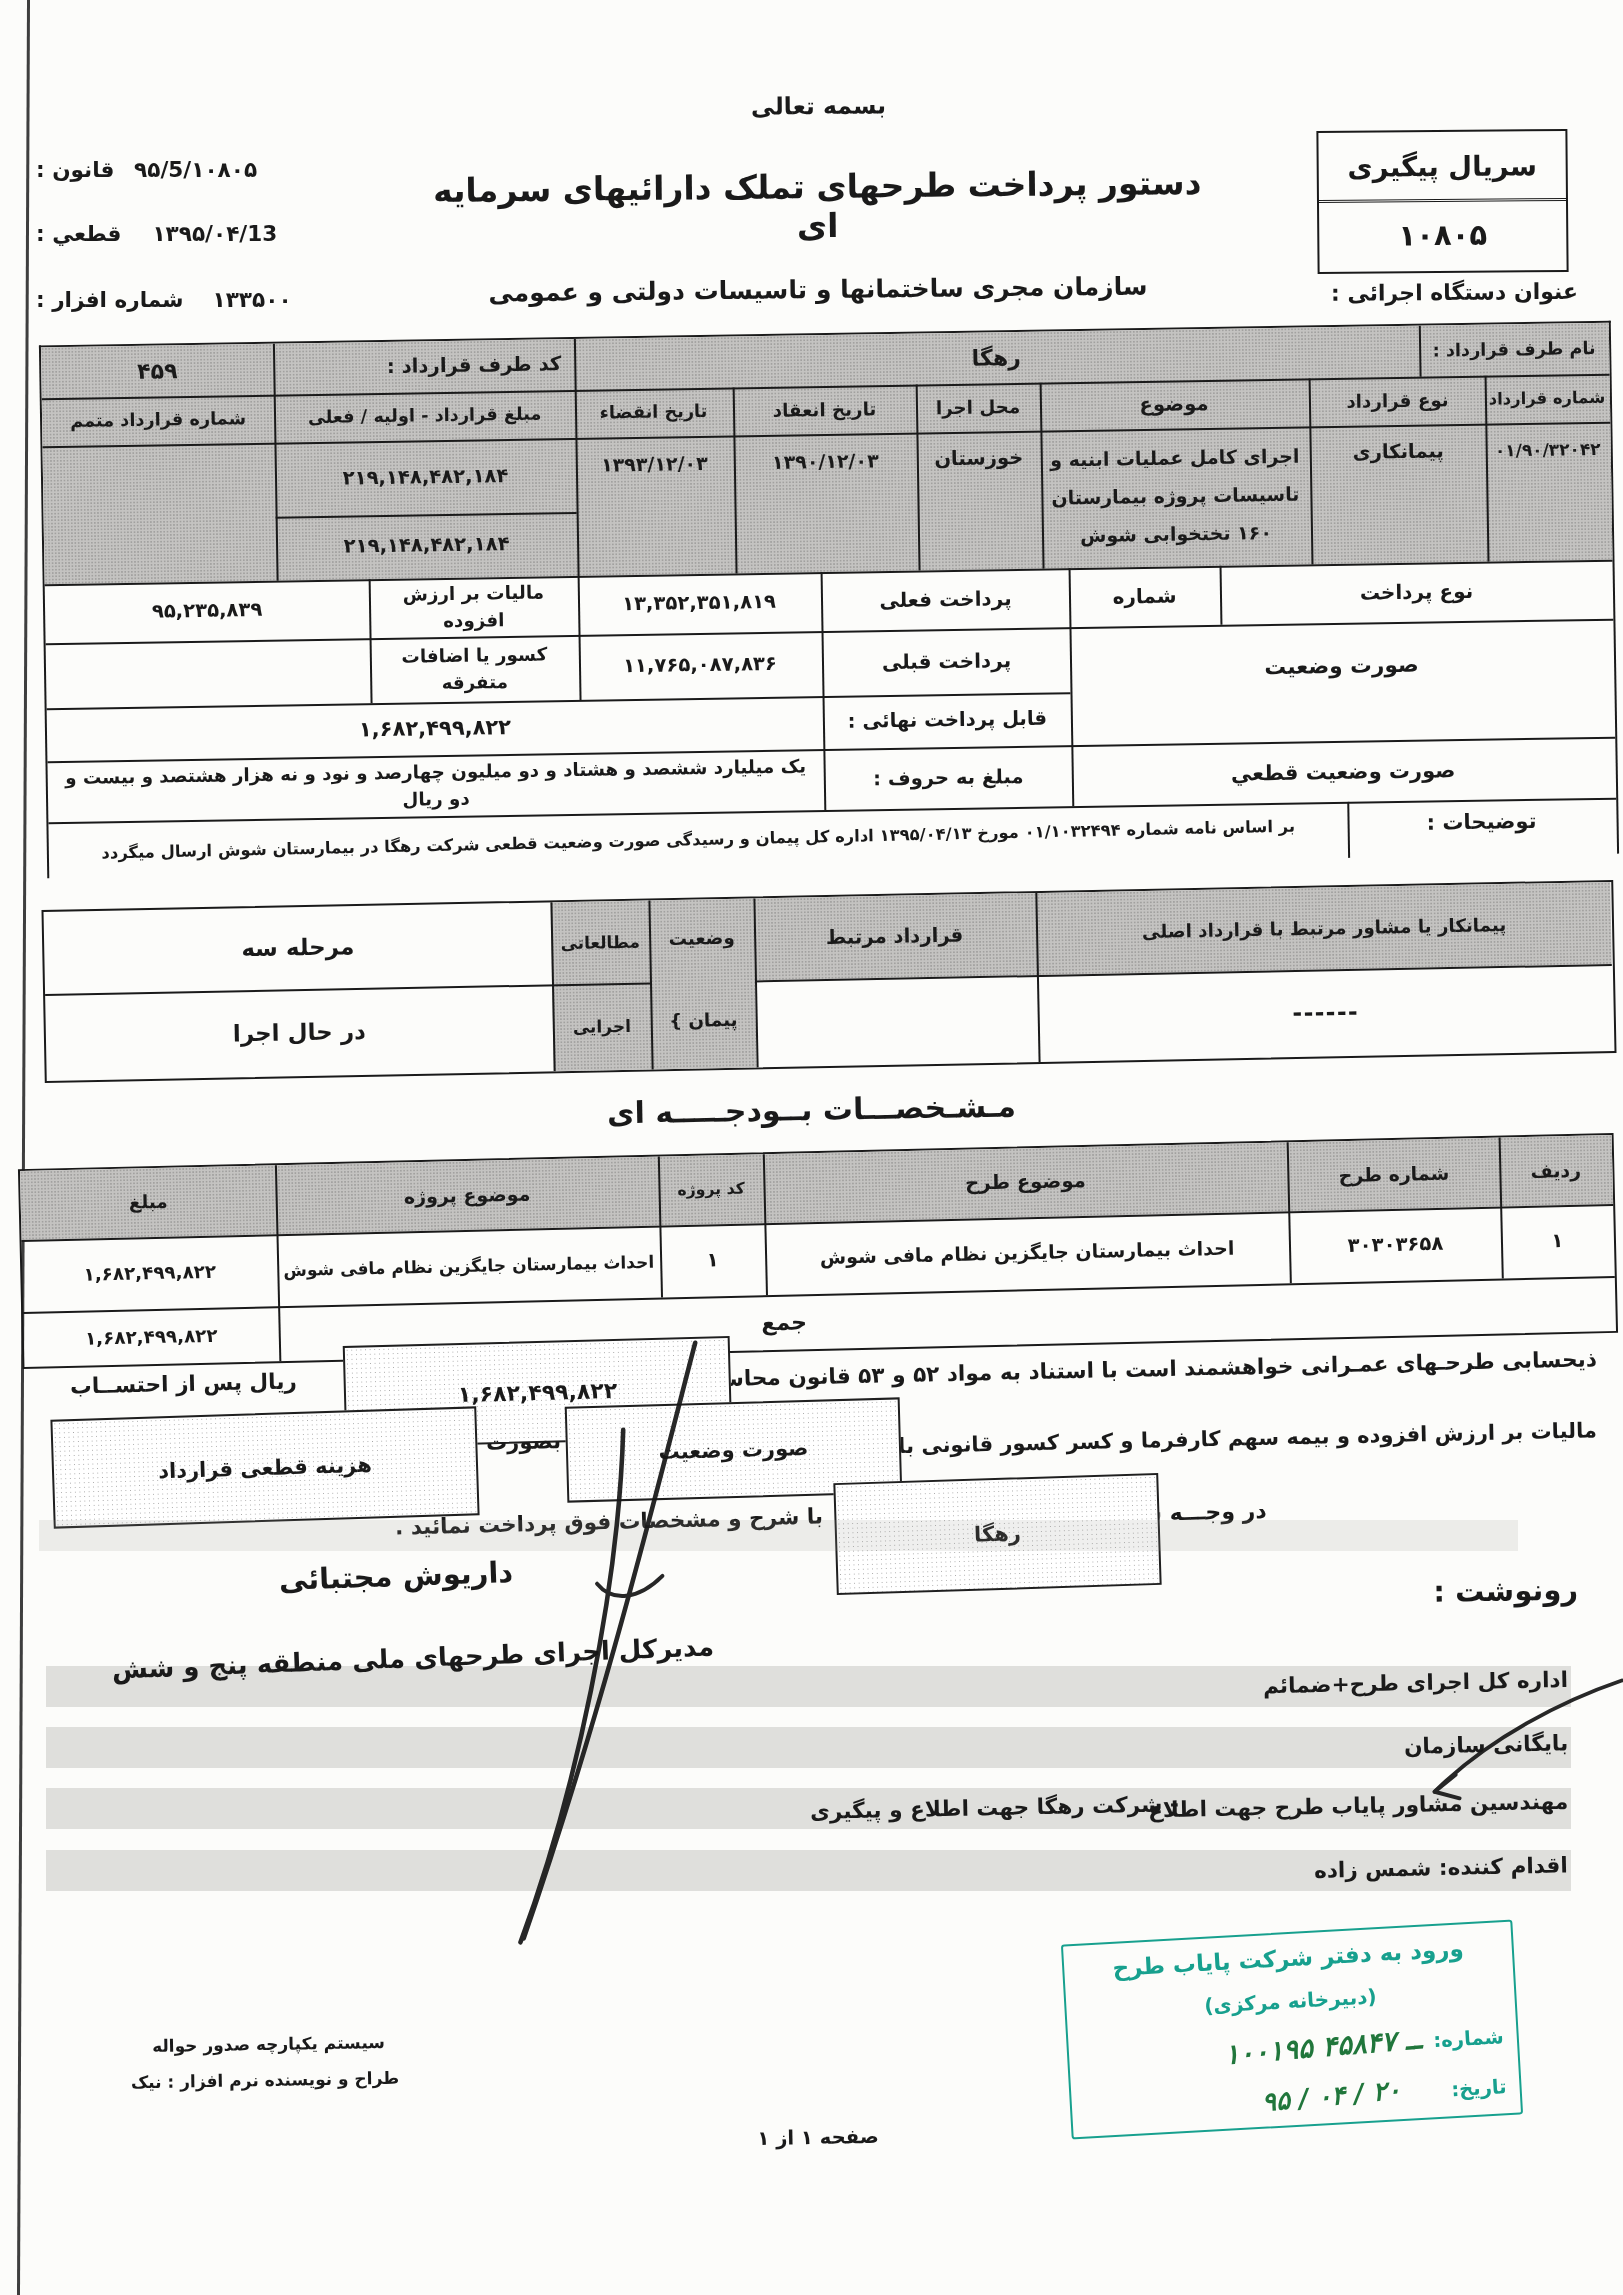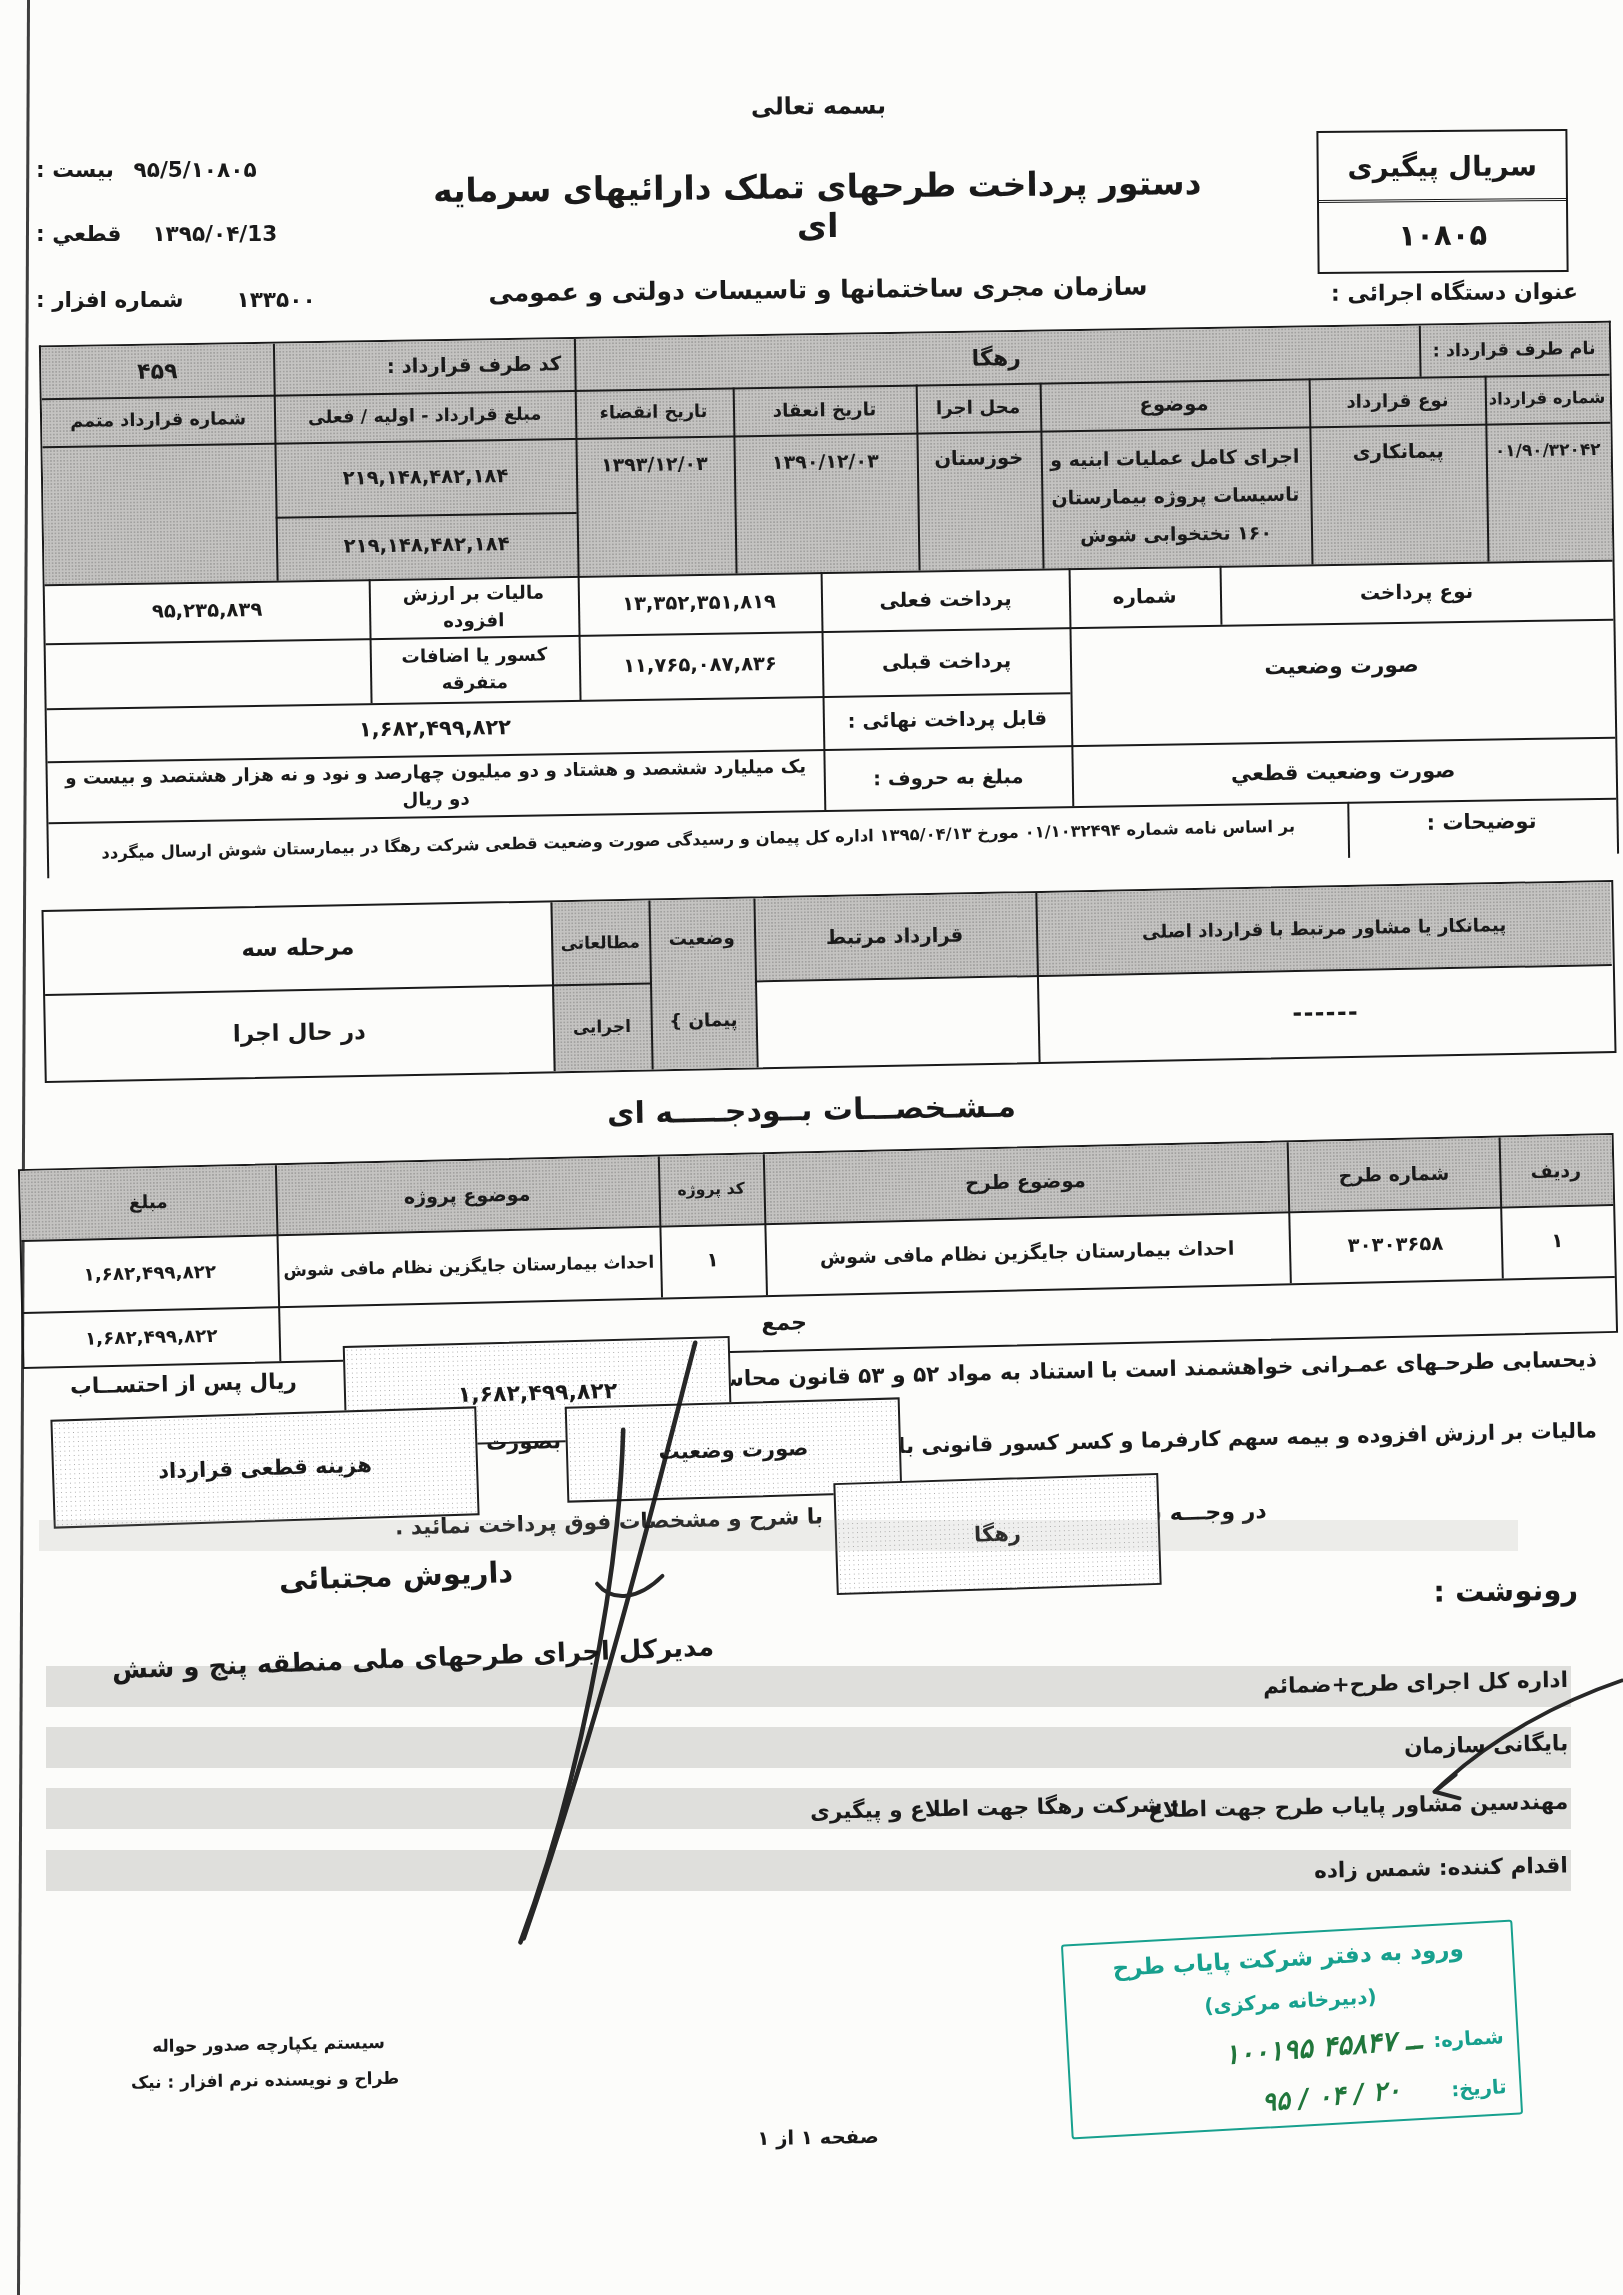--- a/index.html
+++ b/index.html
@@ -29,30 +29,30 @@
   svg.overlay{position:absolute;left:0;top:0;z-index:6;pointer-events:none;}
 </style>
 </head>
 <body>
 
 <div class="page">
 
   <div class="abs" style="left:21.6px;top:0;width:3.3px;height:2295px;background:#1c1c1c;opacity:.85;transform:rotate(.25deg);"></div>
 
   <div class="abs" style="left:36px;top:157px;width:353px;font-size:21.6px;display:flex;flex-direction:row-reverse;justify-content:flex-start;gap:19.6px;">
-    <span style="font-weight:600;">بیست :</span>
+    <span style="font-weight:600;">قانون :</span>
     <span class="num" style="font-weight:bold;">۹۵/5/۱۰۸۰۵</span>
   </div>
   <div class="abs" style="left:36px;top:221px;width:353px;font-size:21.6px;display:flex;flex-direction:row-reverse;justify-content:flex-start;gap:31px;">
     <span style="font-weight:600;">قطعي :</span>
     <span class="num" style="font-weight:bold;">۱۳۹۵/۰۴/13</span>
   </div>
   <div class="abs" style="left:36px;top:287px;width:353px;font-size:21.6px;display:flex;flex-direction:row-reverse;justify-content:flex-start;gap:29px;">
     <span style="font-weight:600;">شماره افزار :</span>
-    <span class="num" style="font-weight:bold;margin-left:24px;">۱۳۳۵۰۰</span>
+    <span class="num" style="font-weight:bold;">۱۳۳۵۰۰</span>
   </div>
 
   <div class="abs" style="left:655px;top:92px;width:327px;text-align:center;font-size:23.6px;font-weight:600;transform:rotate(-.6deg);">بسمه تعالی</div>
   <div class="abs" style="left:425px;top:167px;width:785px;text-align:center;font-size:33px;font-weight:bold;transform:rotate(-.6deg);">دستور پرداخت طرحهای تملک دارائیهای سرمایه ای</div>
   <div class="abs" style="left:458px;top:275px;width:720px;text-align:center;font-size:25px;font-weight:bold;transform:rotate(-.6deg);">سازمان مجری ساختمانها و تاسیسات دولتی و عمومی</div>
 
   <div class="abs" style="left:1317px;top:130px;width:247px;height:139px;border:2.6px solid #1a1a1a;transform:rotate(-.5deg);">
     <div style="height:67px;display:flex;align-items:center;justify-content:center;font-size:27.5px;font-weight:bold;border-bottom:3.9px double #1a1a1a;">سریال پیگیری</div>
     <div class="num" style="height:65px;display:flex;align-items:center;justify-content:center;font-size:29px;font-weight:bold;">۱۰۸۰۵</div>
   </div>

